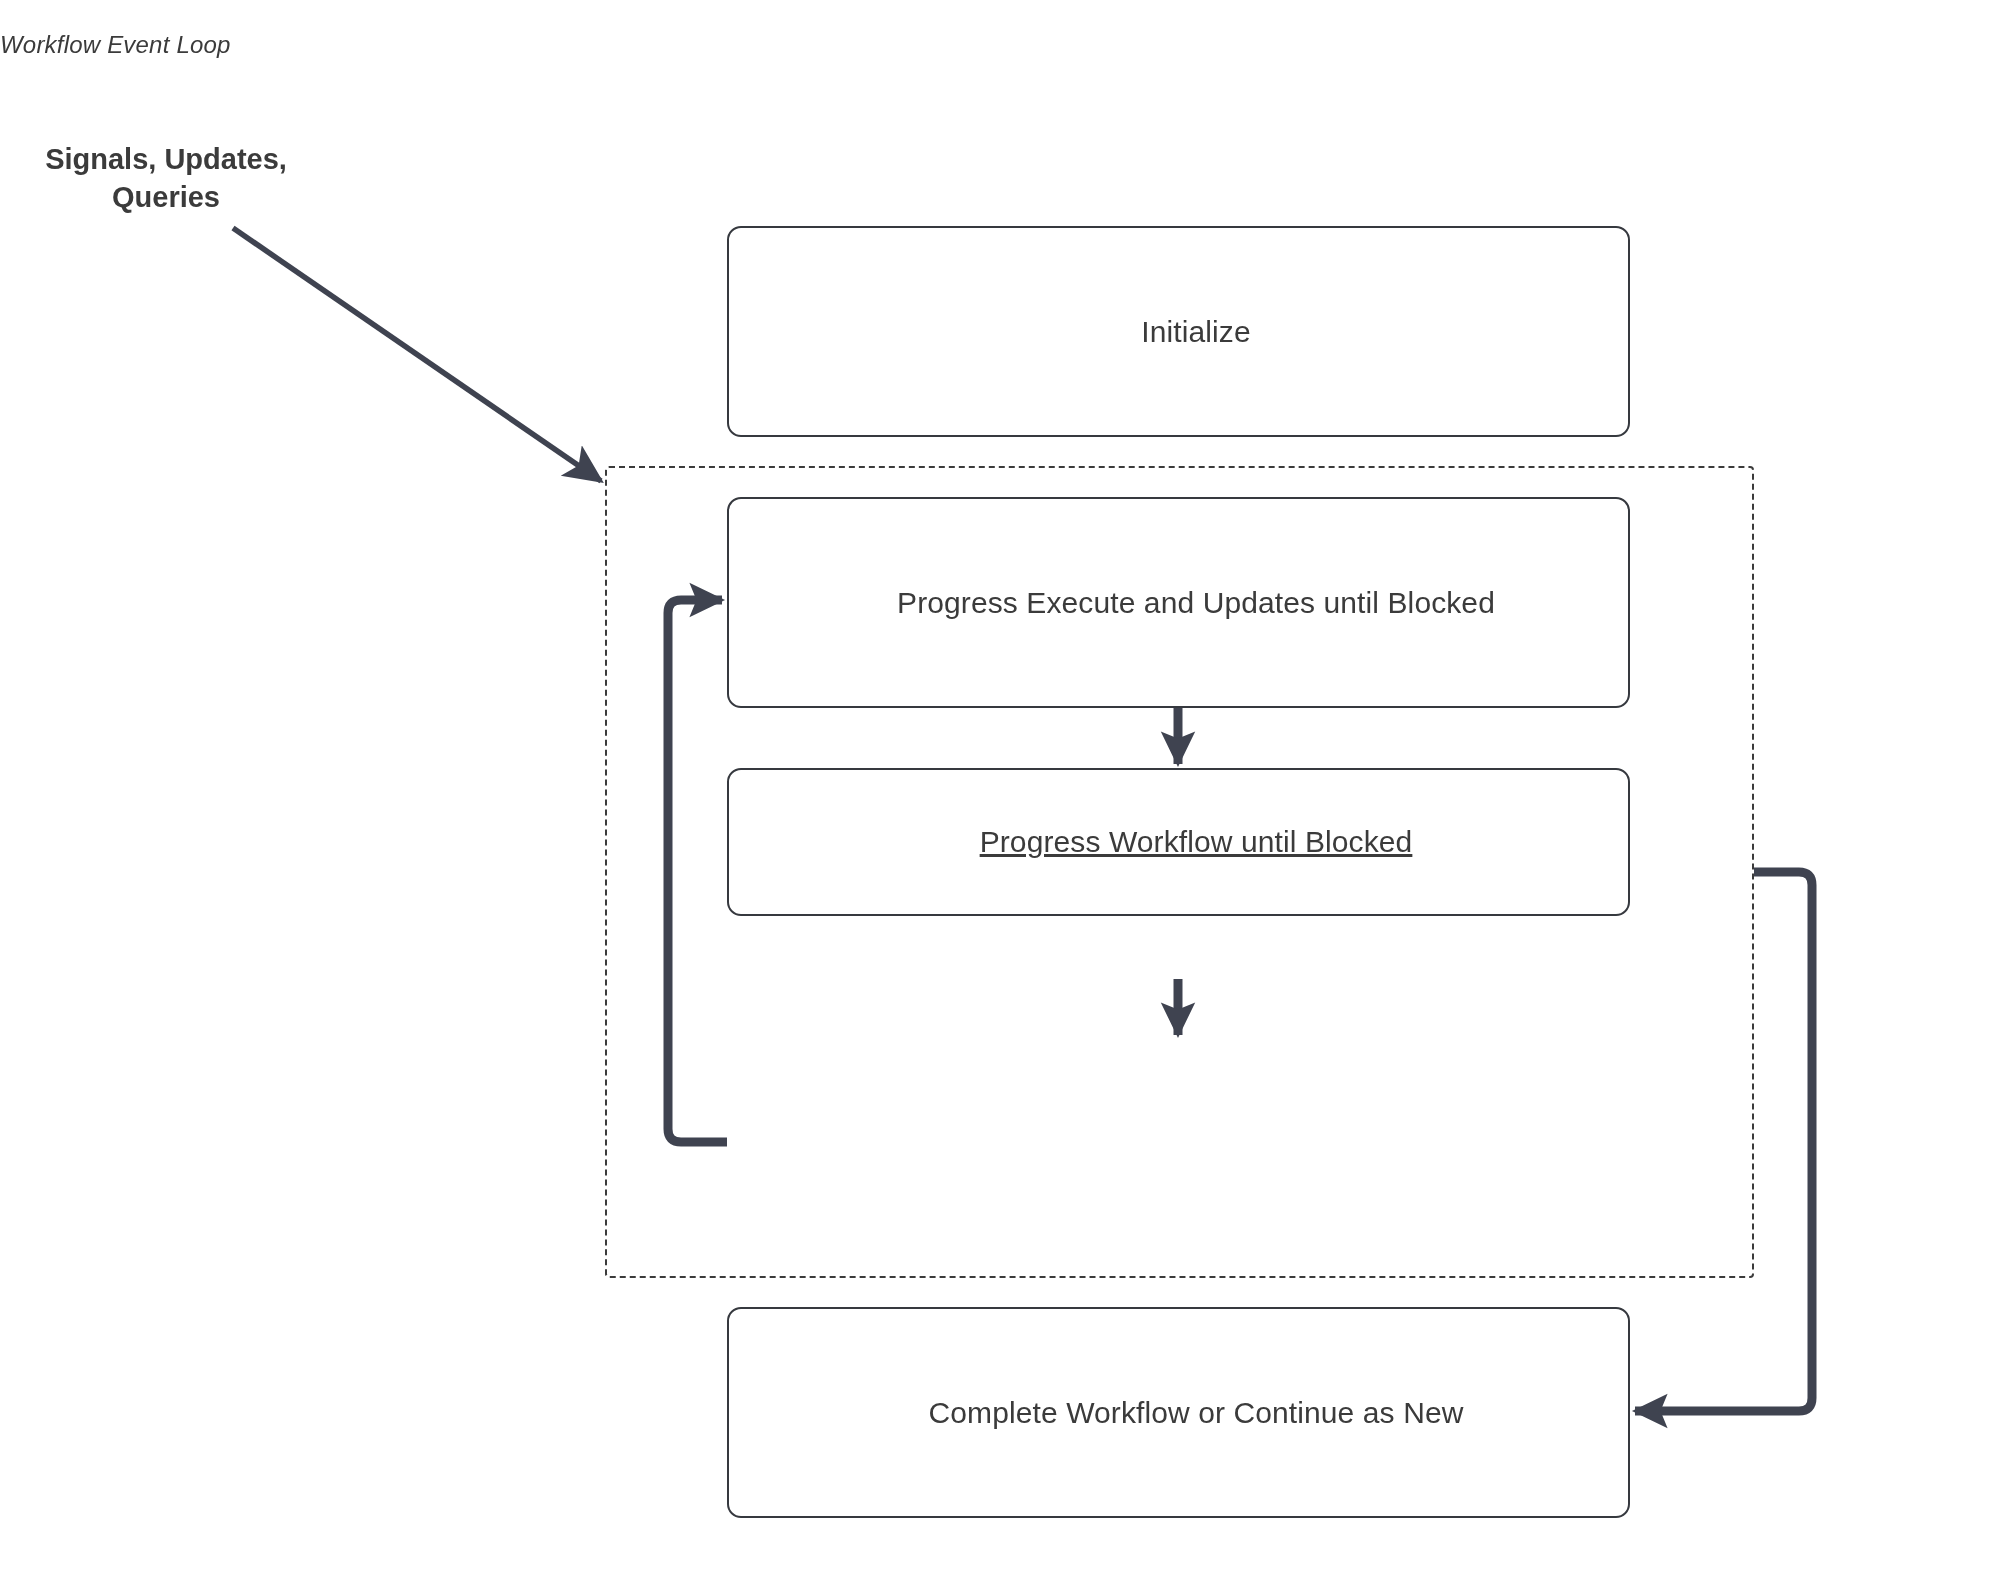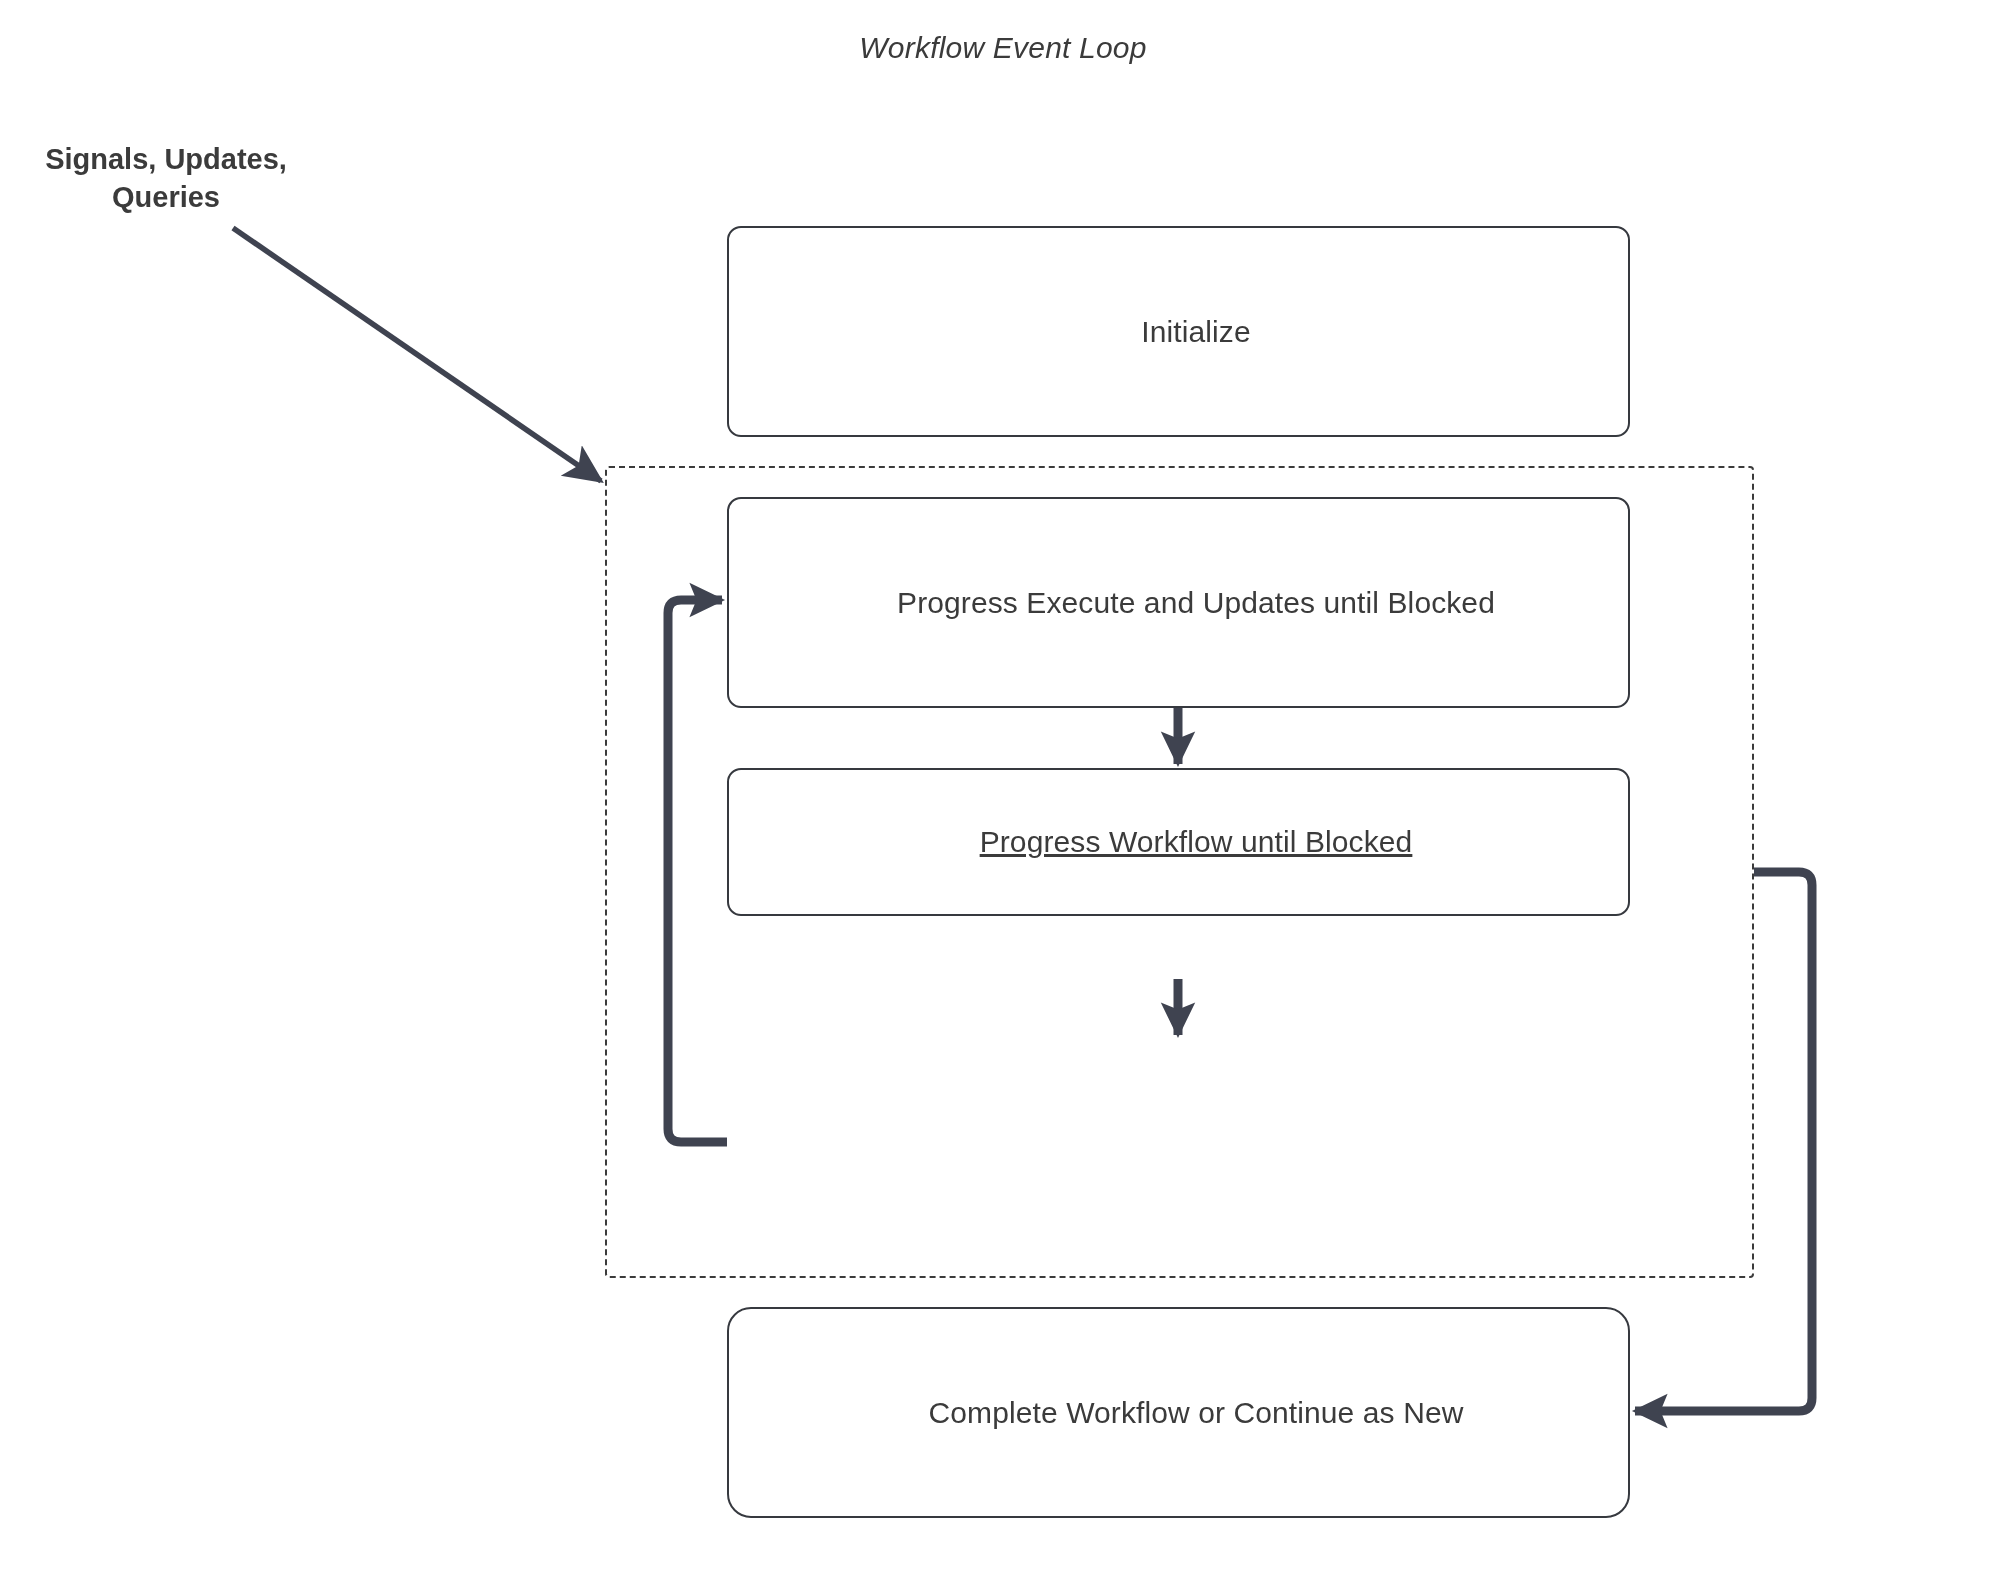--- a/index.html
+++ b/index.html
@@ -38,23 +38,22 @@
     font-size: 30px;
     line-height: 1.25;
     letter-spacing: 0.1px;
     padding-left: 35px;
   }
   .title {
     position: absolute;
     left: 0;
     top: 31px;
     width: 2006px;
-    text-align: center;
     font-style: italic;
-    font-size: 30px;
+    font-size: 24px;
     color: #3b3b3b;
     letter-spacing: 0.2px;
   }
   .edge-label {
     position: absolute;
     text-align: center;
     color: #3b3b3b;
     font-size: 29px;
     line-height: 1.32;
     white-space: pre-line;
@@ -117,17 +116,17 @@
 
   <div class="node" style="left:727px; top:497px; width:903px; height:211px;">
     <span>Progress Execute and Updates until Blocked</span>
   </div>
 
   <div class="node" style="left:727px; top:768px; width:903px; height:148px;text-decoration:underline;">
     <span>Progress Workflow until Blocked</span>
   </div>
 
 
-  <div class="node" style="left:727px; top:1307px; width:903px; height:211px;border-radius:24px;">
+  <div class="node" style="left:727px; top:1307px; width:903px; height:211px;">
     <span>Complete Workflow or Continue as New</span>
   </div>
 
 </div>
 
 </body></html>

